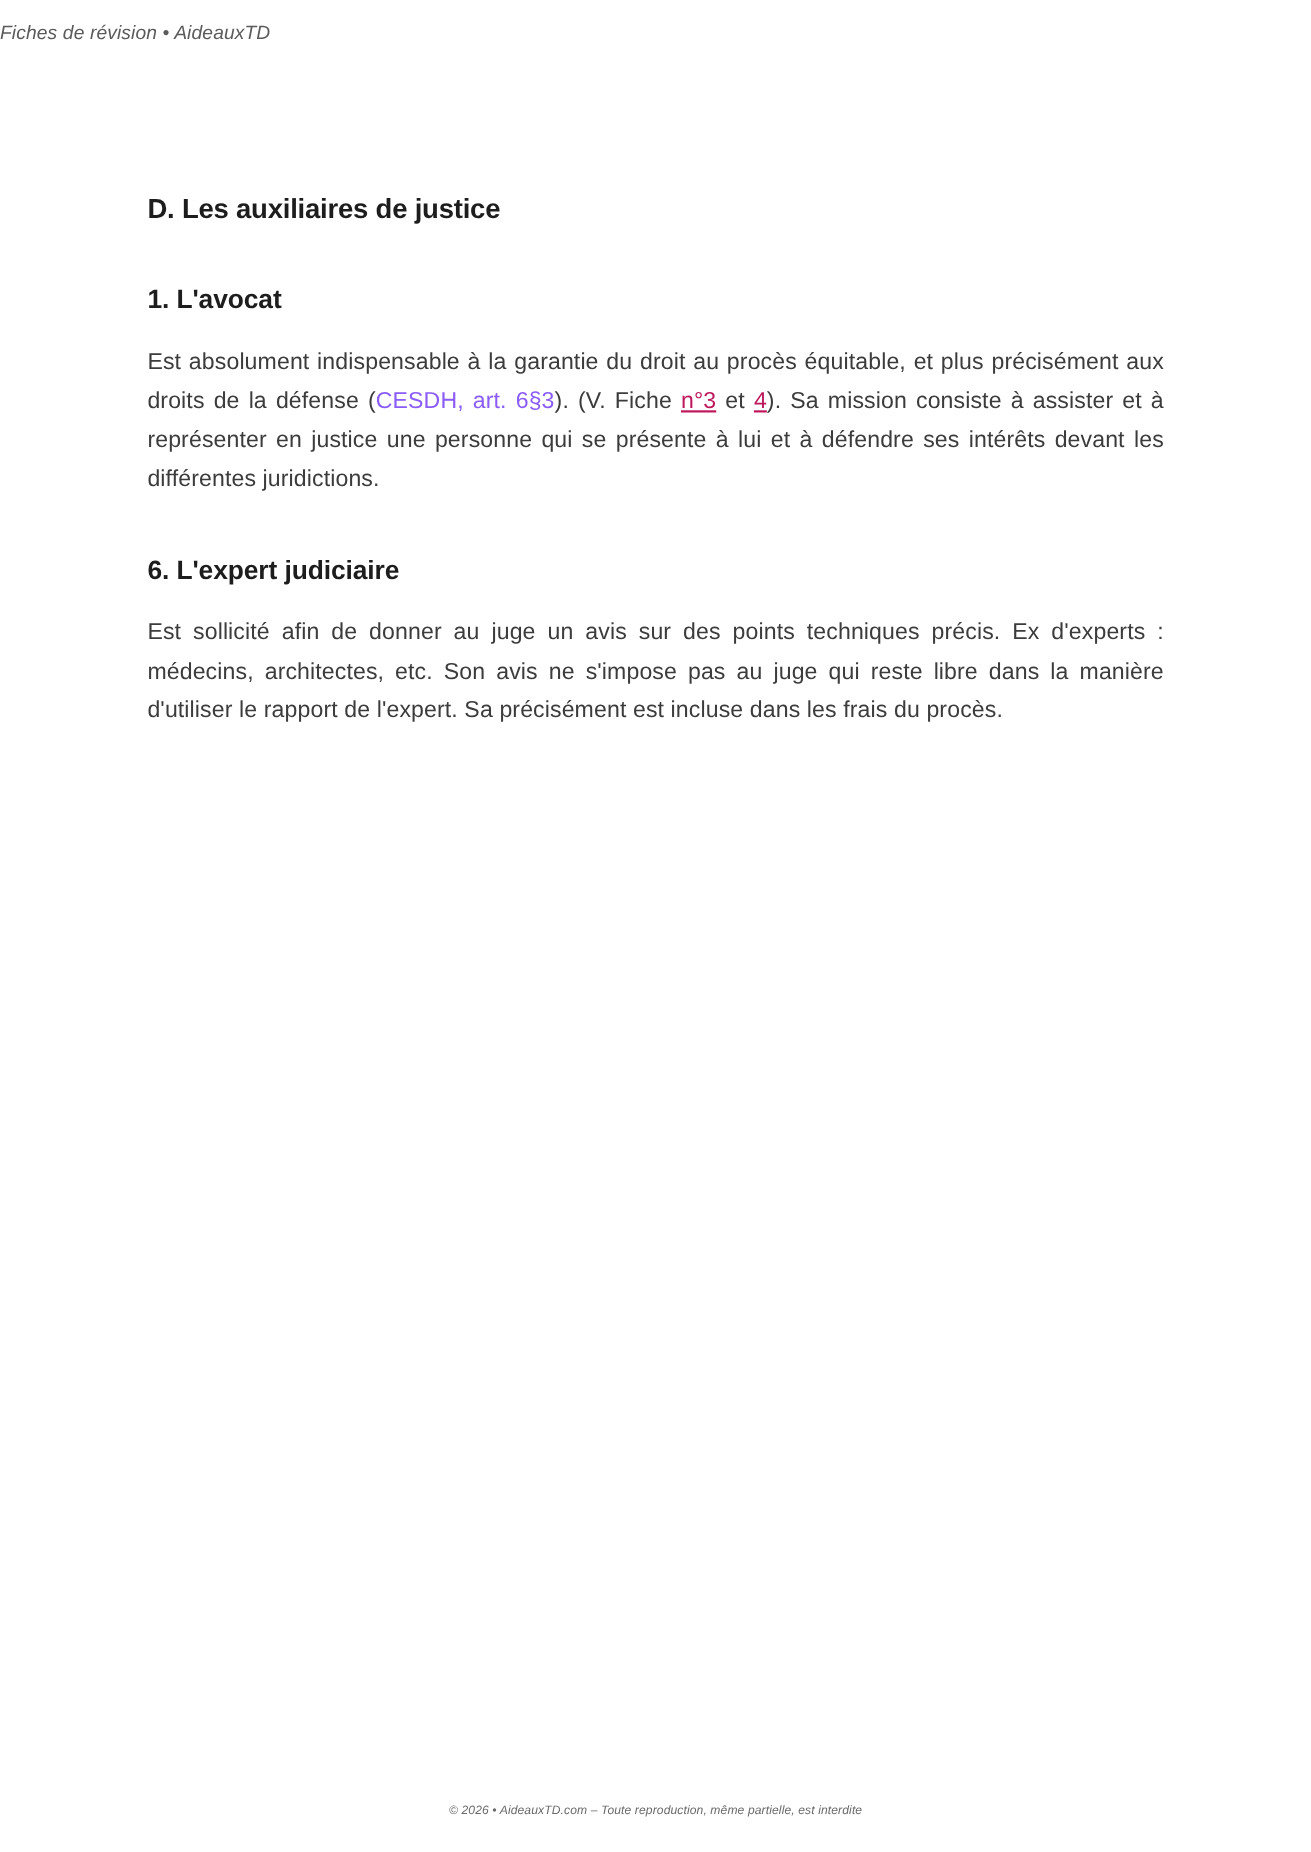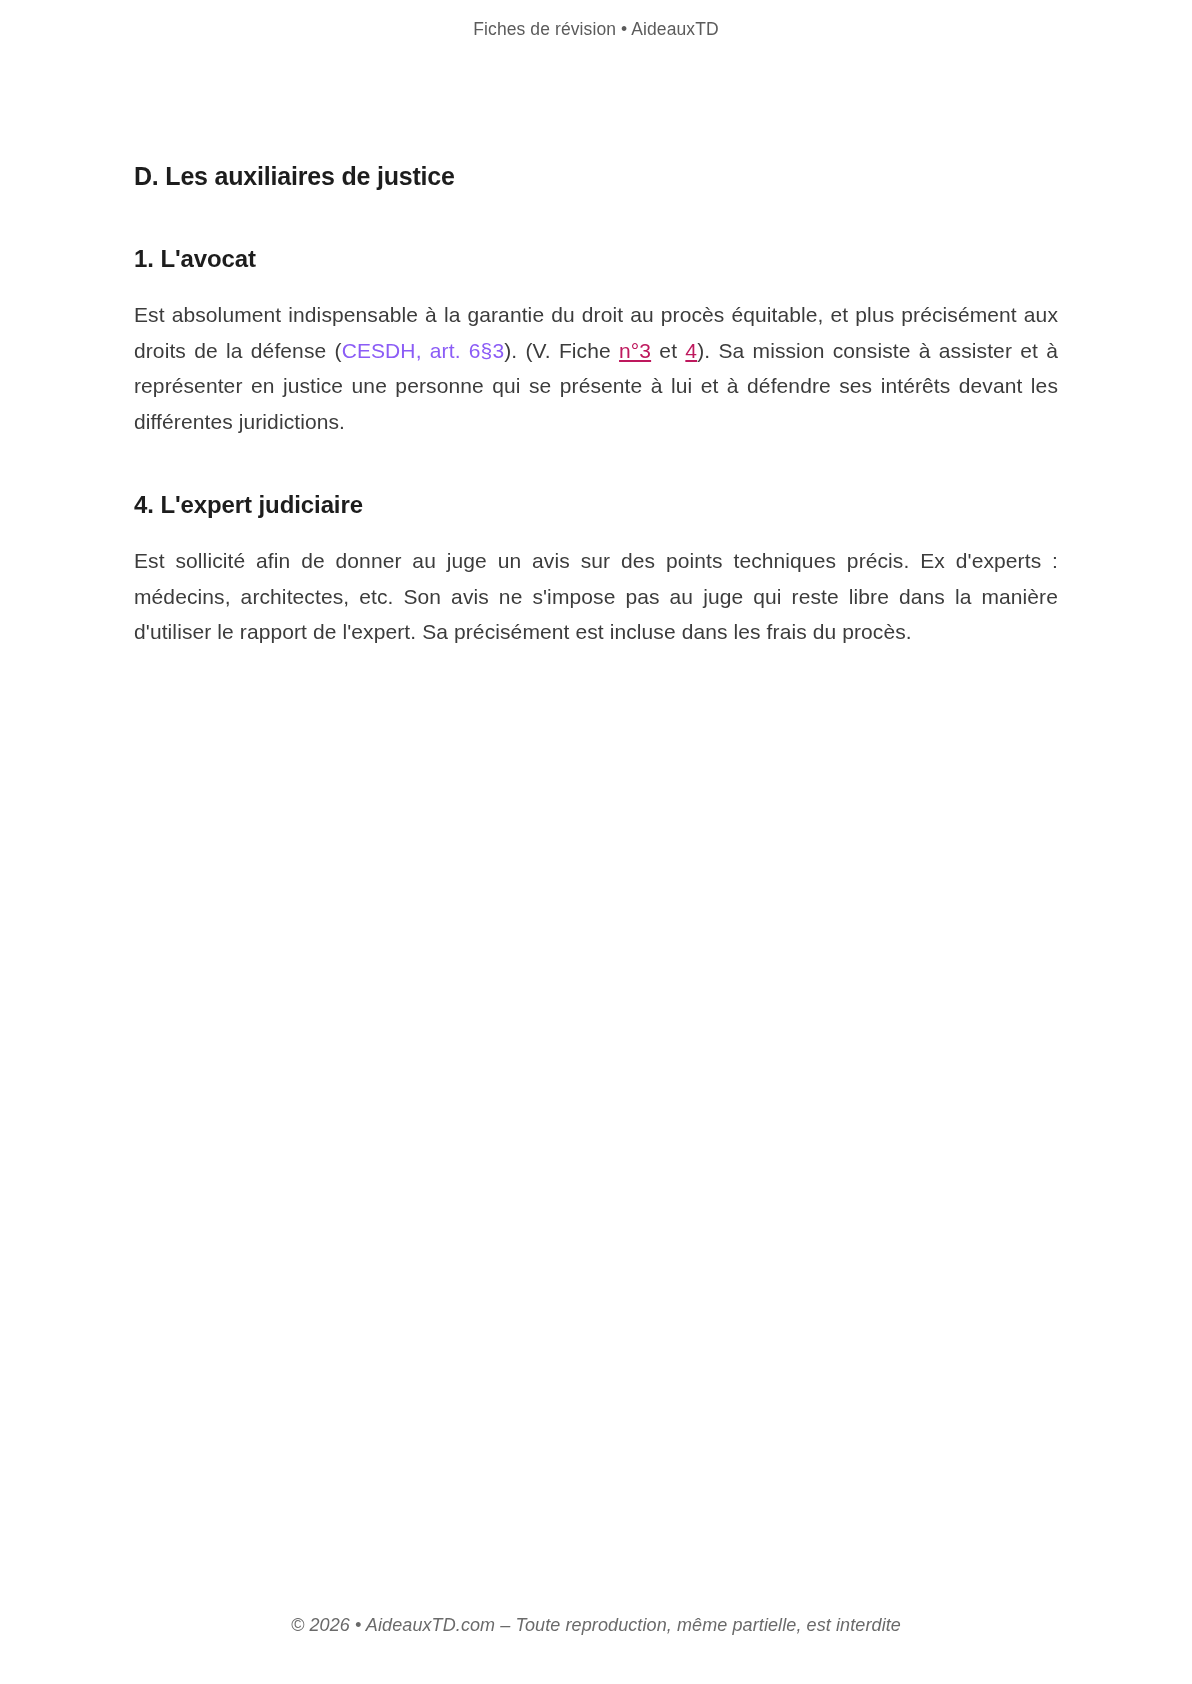--- a/index.html
+++ b/index.html
@@ -20,21 +20,21 @@
     position: relative;
     width: 1192px;
     height: 1684px;
     box-sizing: border-box;
     display: flex;
     flex-direction: column;
   }
   
   .doc-header {
     width: 100%;
-    text-align: center;
+    font-style: italic;
     font-size: 17.5px;
     color: #5b5b5b;
     letter-spacing: 0.1px;
     padding-top: 19px;
     height: 44px;
     box-sizing: border-box;
   }
   
   .content {
     flex: 1 1 auto;
@@ -65,21 +65,21 @@
     height: 8px;
     border-radius: 50%;
     background: #1f1f1f;
   }
 
   
   h2.h-section {
     font-size: 25px;
     font-weight: 700;
     color: #1d1d1d;
-    margin: 29px 0 0 0;
+    margin: 43px 0 0 0;
     letter-spacing: -0.2px;
     line-height: 34px;
   }
   h3.h-sub {
     font-size: 24px;
     font-weight: 700;
     color: #1d1d1d;
     margin: 52px 0 0 0;
     letter-spacing: -0.1px;
     line-height: 28px;
@@ -104,24 +104,24 @@
     color: #be185d;
     text-decoration: underline;
     text-underline-offset: 2px;
   }
 
   
   .doc-footer {
     position: absolute;
     left: 0;
     right: 0;
-    bottom: 48px;
+    bottom: 32px;
     text-align: center;
     font-style: italic;
-    font-size: 18px;
+    font-size: 11px;
     color: #6a6a6a;
     letter-spacing: 0.1px;
   }
 </style>
 </head>
 <body>
 
 <div class="page">
 
   <div class="doc-header">Fiches de révision • AideauxTD</div>
@@ -130,21 +130,21 @@
 
     <div class="spacer-top"></div>
 
 
     <h2 class="h-section">D. Les auxiliaires de justice</h2>
 
     <h3 class="h-sub">1. L'avocat</h3>
 
     <p class="body-text"><span>Est absolument indispensable à la garantie du droit au procès équitable, et plus précisément aux droits de la défense (</span><span class="cite-green">CESDH, art. 6§3</span><span>). (V. Fiche </span><a href="#" class="doc-link">n°3</a><span> et </span><a href="#" class="doc-link">4</a><span>). Sa mission consiste à assister et à représenter en justice une personne qui se présente à lui et à défendre ses intérêts devant les différentes juridictions.</span></p>
 
-    <h3 class="h-sub">4. L'expert judiciaire</h3>
+    <h3 class="h-sub">6. L'expert judiciaire</h3>
 
     <p class="body-text">Est sollicité afin de donner au juge un avis sur des points techniques précis. Ex d'experts : médecins, architectes, etc. Son avis ne s'impose pas au juge qui reste libre dans la manière d'utiliser le rapport de l'expert. Sa précisément est incluse dans les frais du procès.</p>
 
   </div>
 
   <div class="doc-footer">© 2026 • AideauxTD.com – Toute reproduction, même partielle, est interdite</div>
 
 </div>
 
 </body></html>

